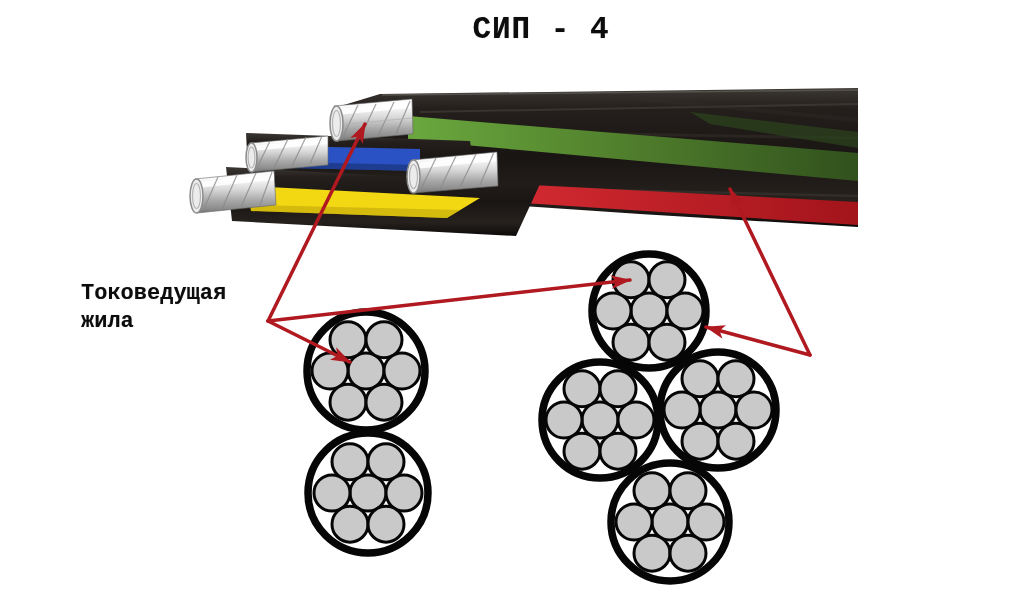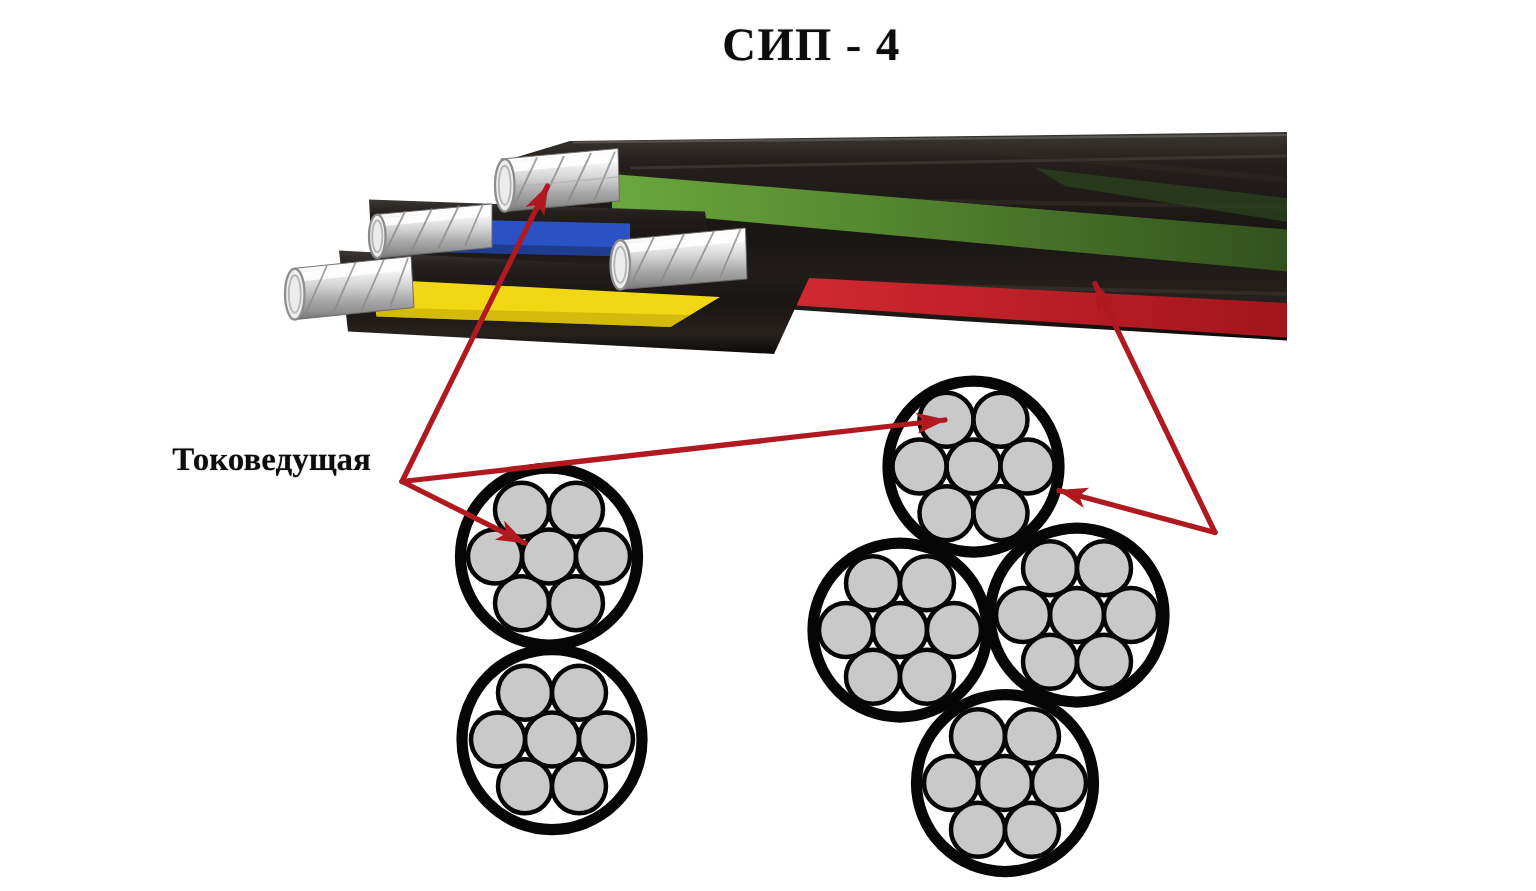--- a/index.html
+++ b/index.html
@@ -1,30 +1,30 @@
 <!DOCTYPE html>
 <html><head>
 <meta charset="utf-8">
 <style>
   html,body{margin:0;padding:0;background:#ffffff;}
   .stage{
     position:relative;width:1024px;height:594px;background:#ffffff;overflow:hidden;
-    font-family:Liberation Serif, serif;color:#0c0c0c;
+    font-family:Liberation Mono, monospace;color:#0c0c0c;
   }
   .stage svg{position:absolute;left:0;top:0;}
   .title{
     position:absolute;top:12px;left:541px;transform:translateX(-50%);
     font-size:31px;font-weight:bold;letter-spacing:1px;white-space:nowrap;
     text-shadow:0 0 1px rgba(0,0,0,.35);
   }
   .label{
     position:absolute;font-weight:bold;font-size:22px;line-height:28px;
     text-shadow:0 0 1px rgba(0,0,0,.3);white-space:nowrap;
   }
-  .label.conductor{left:81px;top:292px;width:200px;text-align:center;}
+  .label.conductor{left:81px;top:280px;width:200px;text-align:left;}
   .label.insulation{left:830px;top:348px;}
 </style>
 </head>
 <body>
 
 <div class="stage">
 
   <svg width="1024" height="594" viewBox="0 0 1024 594">
     <defs>
       <linearGradient id="aluGrad" x1="0" y1="0" x2="0" y2="1">
@@ -195,15 +195,16 @@
         <line x1="268" y1="321" x2="350" y2="362" stroke="#b0191f" stroke-width="3.5" stroke-linecap="round" marker-end="url(#ah)"></line>
         <line x1="810" y1="355" x2="730" y2="189" stroke="#b0191f" stroke-width="3.5" stroke-linecap="round" marker-end="url(#ah)"></line>
         <line x1="810" y1="355" x2="706" y2="327" stroke="#b0191f" stroke-width="3.5" stroke-linecap="round" marker-end="url(#ah)"></line>
       </g>
   </svg>
 
   <div class="title">СИП - 4</div>
 
   <div class="label conductor">
     <div>Токоведущая</div>
+    <div>жила</div>
   </div>
 
 </div>
 
 </body></html>

